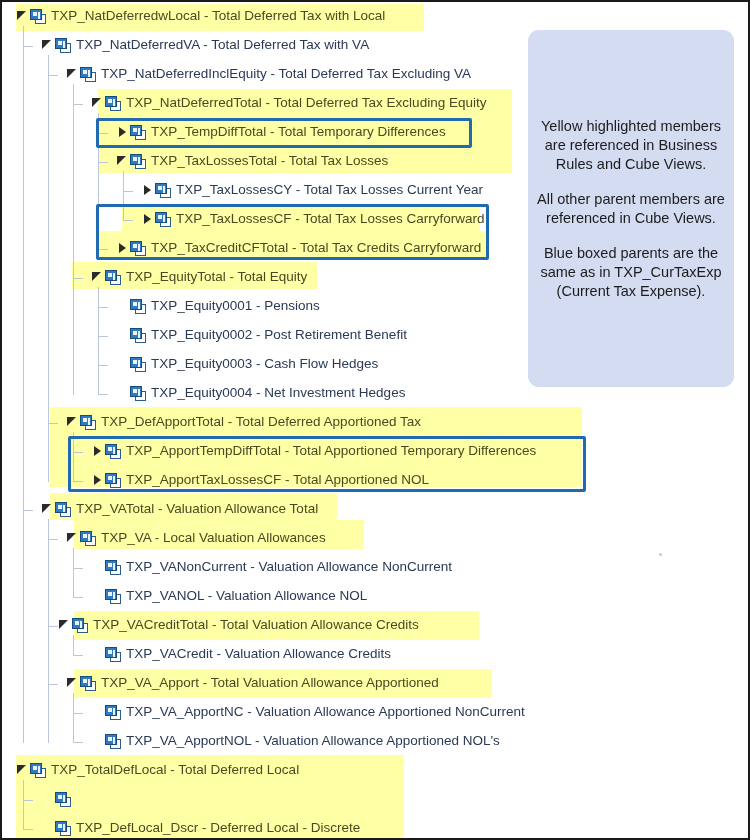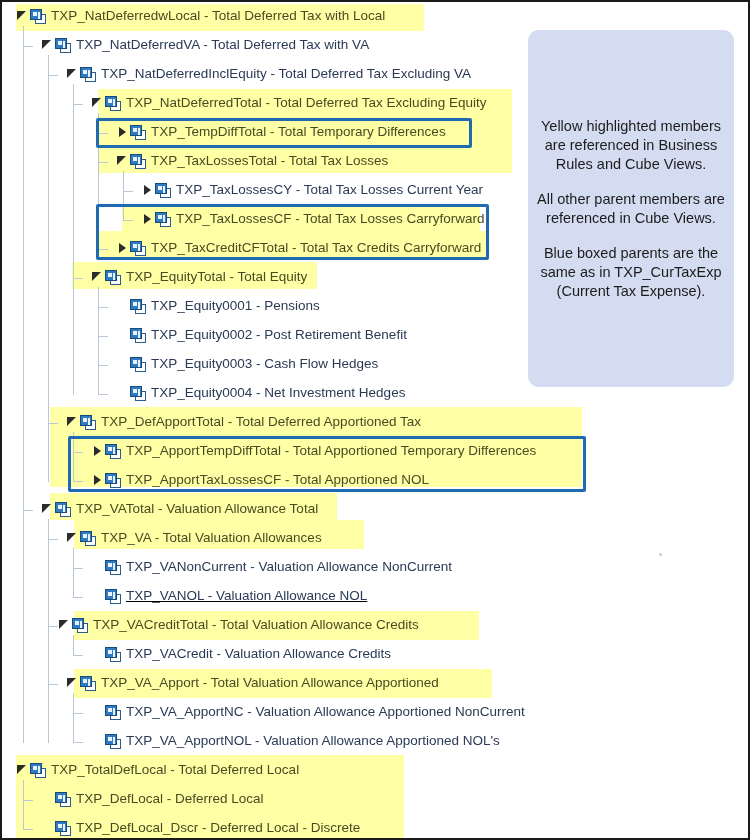--- a/index.html
+++ b/index.html
@@ -362,31 +362,31 @@
           <span class="front"></span>
         </span>
         <span class="lbl">TXP_VATotal - Valuation Allowance Total</span>
       </div>
       <div class="row hi" style="left: 64px; top: 524px;">
         <span class="twisty expanded"></span>
         <span class="micon">
           <span class="back"></span>
           <span class="front"></span>
         </span>
-        <span class="lbl">TXP_VA - Total Valuation Allowances</span>
+        <span class="lbl">TXP_VA - Local Valuation Allowances</span>
       </div>
       <div class="row" style="left: 89px; top: 553px;">
         <span class="twisty none"></span>
         <span class="micon">
           <span class="back"></span>
           <span class="front"></span>
         </span>
         <span class="lbl">TXP_VANonCurrent - Valuation Allowance NonCurrent</span>
       </div>
-      <div class="row" style="left: 89px; top: 582px; text-decoration: underline;">
+      <div class="row" style="left: 89px; top: 582px;">
         <span class="twisty none"></span>
         <span class="micon">
           <span class="back"></span>
           <span class="front"></span>
         </span>
         <span class="lbl">TXP_VANOL - Valuation Allowance NOL</span>
       </div>
       <div class="row hi" style="left: 56px; top: 611px;">
         <span class="twisty expanded"></span>
         <span class="micon">
@@ -434,21 +434,20 @@
           <span class="front"></span>
         </span>
         <span class="lbl">TXP_TotalDefLocal - Total Deferred Local</span>
       </div>
       <div class="row hi" style="left: 39px; top: 785px;">
         <span class="twisty none"></span>
         <span class="micon">
           <span class="back"></span>
           <span class="front"></span>
         </span>
-        <span class="lbl">TXP_DefLocal - Deferred Local</span>
       </div>
       <div class="row hi" style="left: 39px; top: 814px;">
         <span class="twisty none"></span>
         <span class="micon">
           <span class="back"></span>
           <span class="front"></span>
         </span>
         <span class="lbl">TXP_DefLocal_Dscr - Deferred Local - Discrete</span>
       </div>
     </div>

